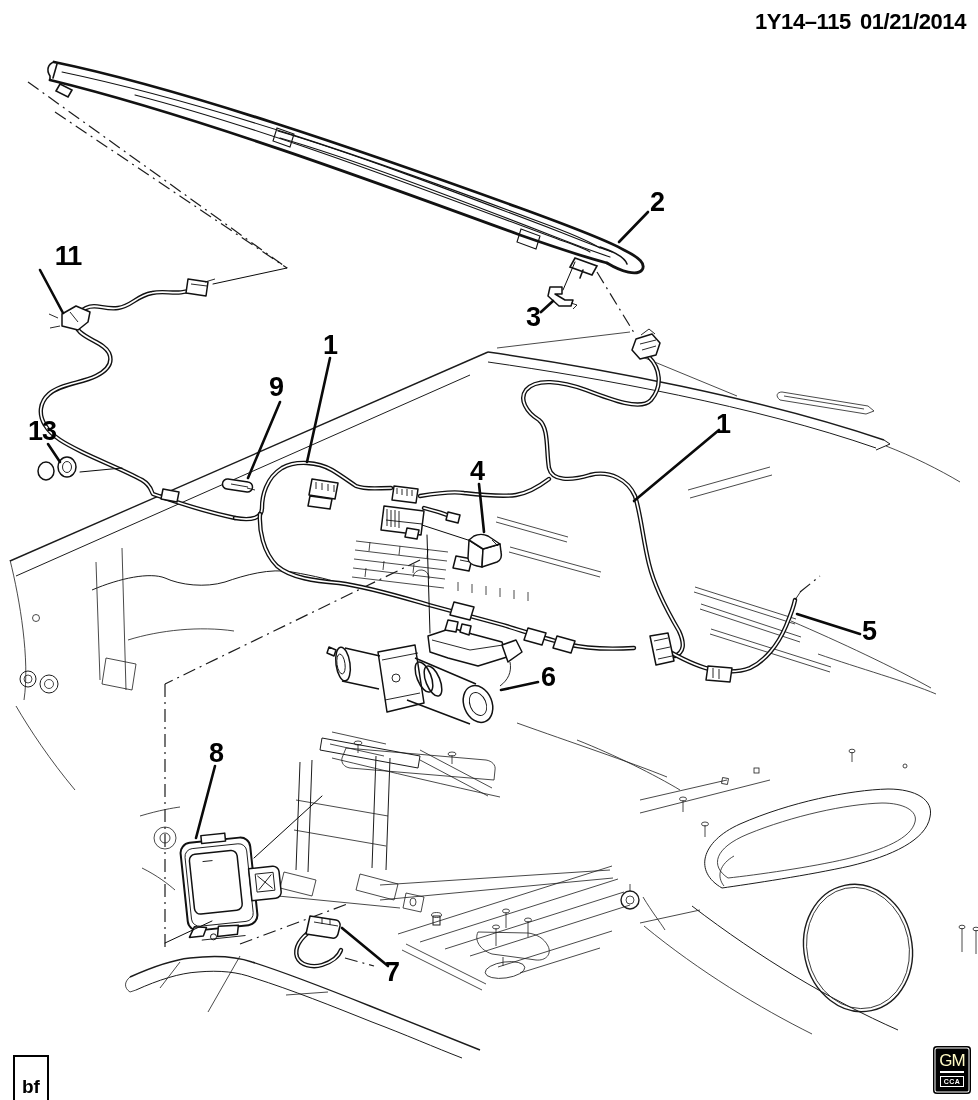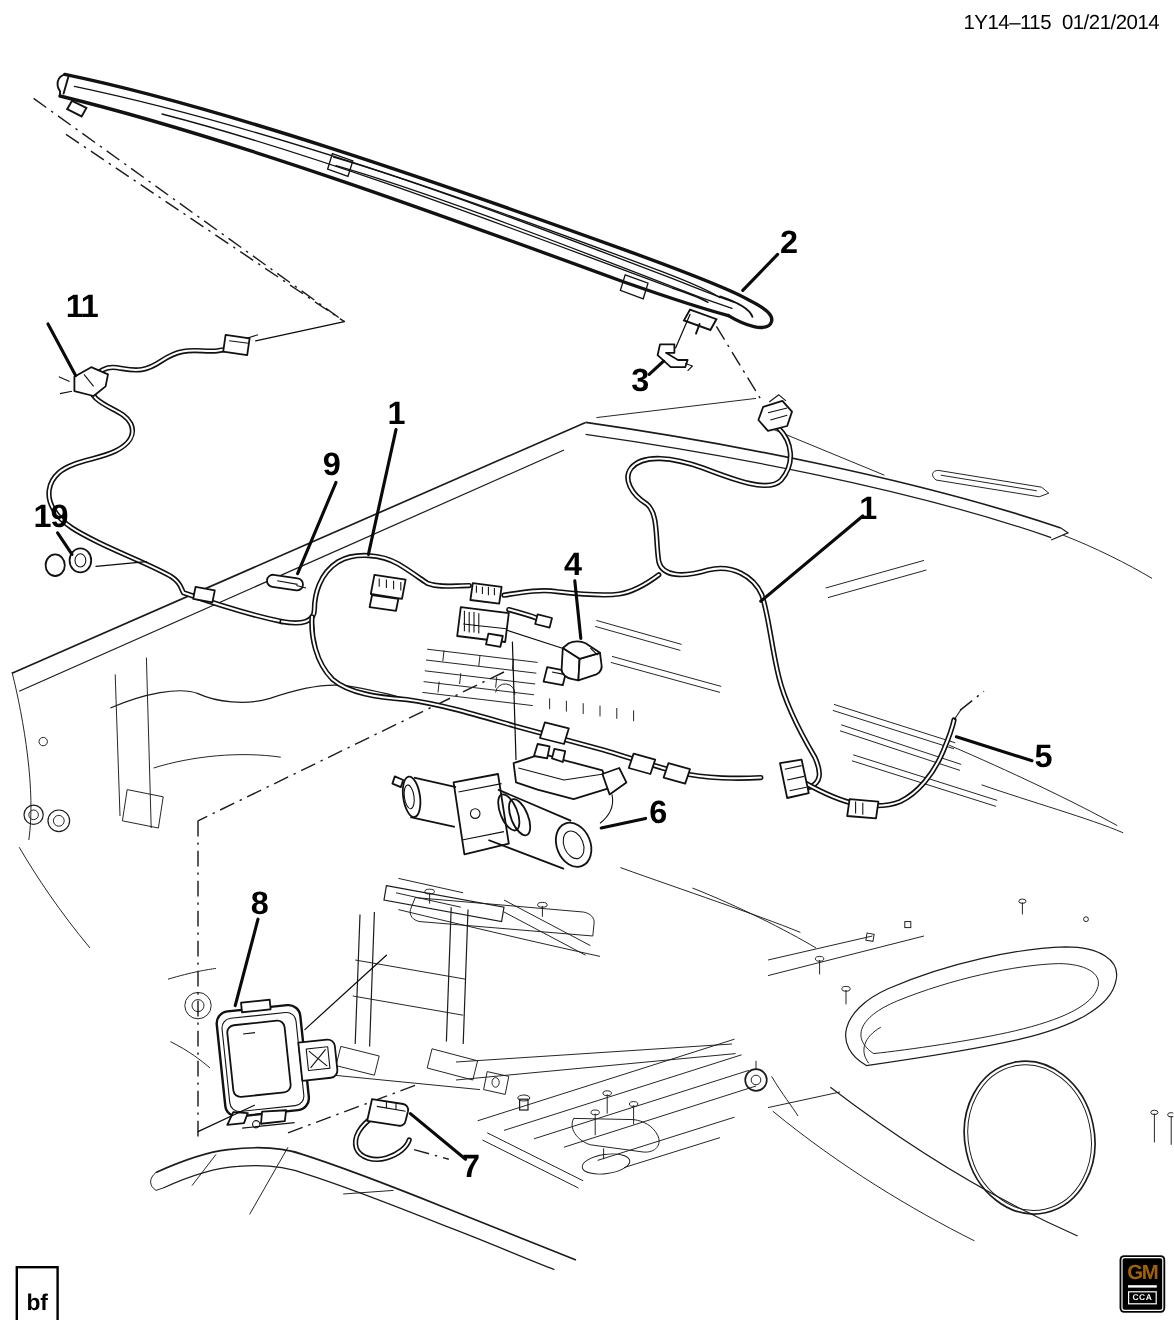--- a/index.html
+++ b/index.html
@@ -18,29 +18,29 @@
   .tube-i{fill:none;stroke:#fff;stroke-width:1.7;stroke-linecap:round;stroke-linejoin:round;}
   .part path,.part ellipse,.part rect,.part line,.part circle{fill:#fff;stroke:#111;stroke-width:1.5;stroke-linejoin:round;}
   .part .nf{fill:none;}
   .part .thin{stroke-width:.9;fill:none;}
   .part .hvy{stroke-width:2;}
   .leaders line{stroke:#0a0a0a;stroke-width:2.6;stroke-linecap:round;}
   .leaders .thin{stroke-width:1;}
   
   .callout{position:absolute;transform:translate(-50%,-50%);font-weight:bold;
            font-size:27px;line-height:1;letter-spacing:-1px;color:#000;}
-  .hdr{position:absolute;top:9px;right:12px;font-weight:normal;font-size:17px;
+  .hdr{position:absolute;top:9px;right:12px;font-weight:bold;font-size:22px;
        letter-spacing:-0.4px;white-space:nowrap;text-align:center;}
   .hdr .gap{display:inline-block;width:9px;}
   .bf-box{position:absolute;left:13px;top:1055px;border:2.6px solid #000;
           padding:18px 7px 2px 7px;font-weight:bold;font-size:19px;line-height:1.25;}
   .gm-logo{position:absolute;right:7px;top:1046px;width:38px;height:48px;background:#000;
            border-radius:4px;display:flex;flex-direction:column;align-items:center;
            justify-content:flex-start;box-shadow:inset 0 0 0 1.5px #000, inset 0 0 0 2.5px #fff;}
-  .gm-text{color:#a16207;font-weight:bold;font-size:17px;line-height:1;margin-top:6px;
+  .gm-text{color:#fef9c3;font-weight:normal;font-size:17px;line-height:1;margin-top:6px;
            letter-spacing:-1px;}
   .gm-bar{width:24px;height:2.5px;background:#fff;margin-top:1.5px;}
   .gm-sub{margin-top:3px;border:1px solid #fff;color:#fff;font-weight:bold;font-size:7px;
           line-height:1;padding:1px 3px;letter-spacing:.5px;}
 </style>
 </head>
 <body>
 
 <div class="page">
 
@@ -348,21 +348,21 @@
   <div class="callout" style="left:330px;top:345px;">1</div>
   <div class="callout" style="left:723px;top:424px;">1</div>
   <div class="callout" style="left:657px;top:202px;">2</div>
   <div class="callout" style="left:533px;top:317px;">3</div>
   <div class="callout" style="left:477px;top:471px;">4</div>
   <div class="callout" style="left:869px;top:631px;">5</div>
   <div class="callout" style="left:548px;top:677px;">6</div>
   <div class="callout" style="left:392px;top:972px;">7</div>
   <div class="callout" style="left:216px;top:753px;">8</div>
   <div class="callout" style="left:276px;top:387px;">9</div>
-  <div class="callout" style="left:42px;top:431px;">19</div>
+  <div class="callout" style="left:42px;top:431px;">13</div>
   <div class="callout" style="left:38px;top:256px;margin-left:30px;">11</div>
 
   <div class="bf-box">
     <span>bf</span>
   </div>
   <div class="gm-logo">
     <div class="gm-text">GM</div>
     <div class="gm-bar"></div>
     <div class="gm-sub">CCA</div>
   </div>

